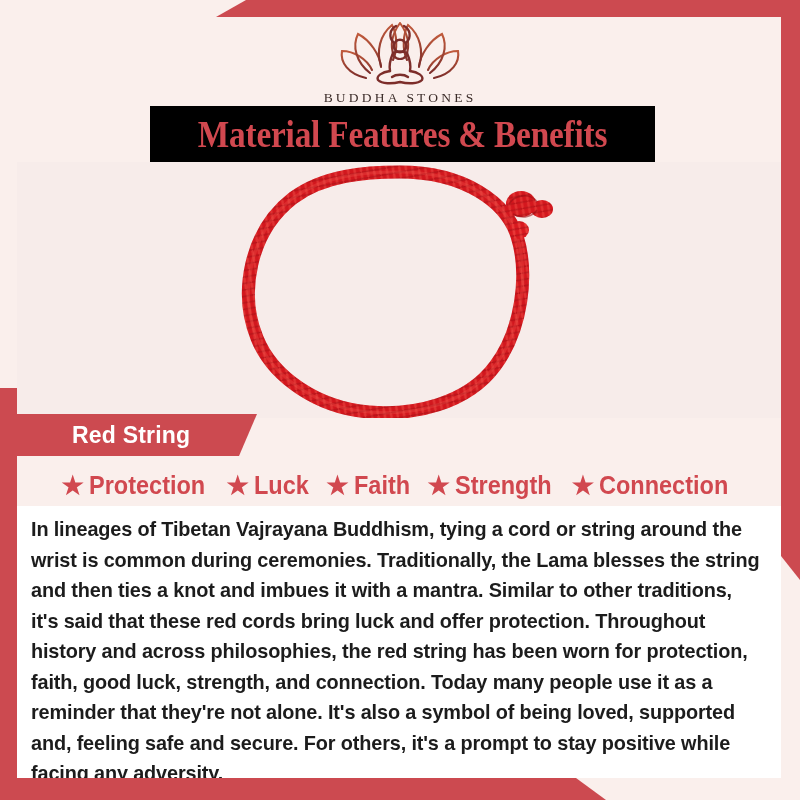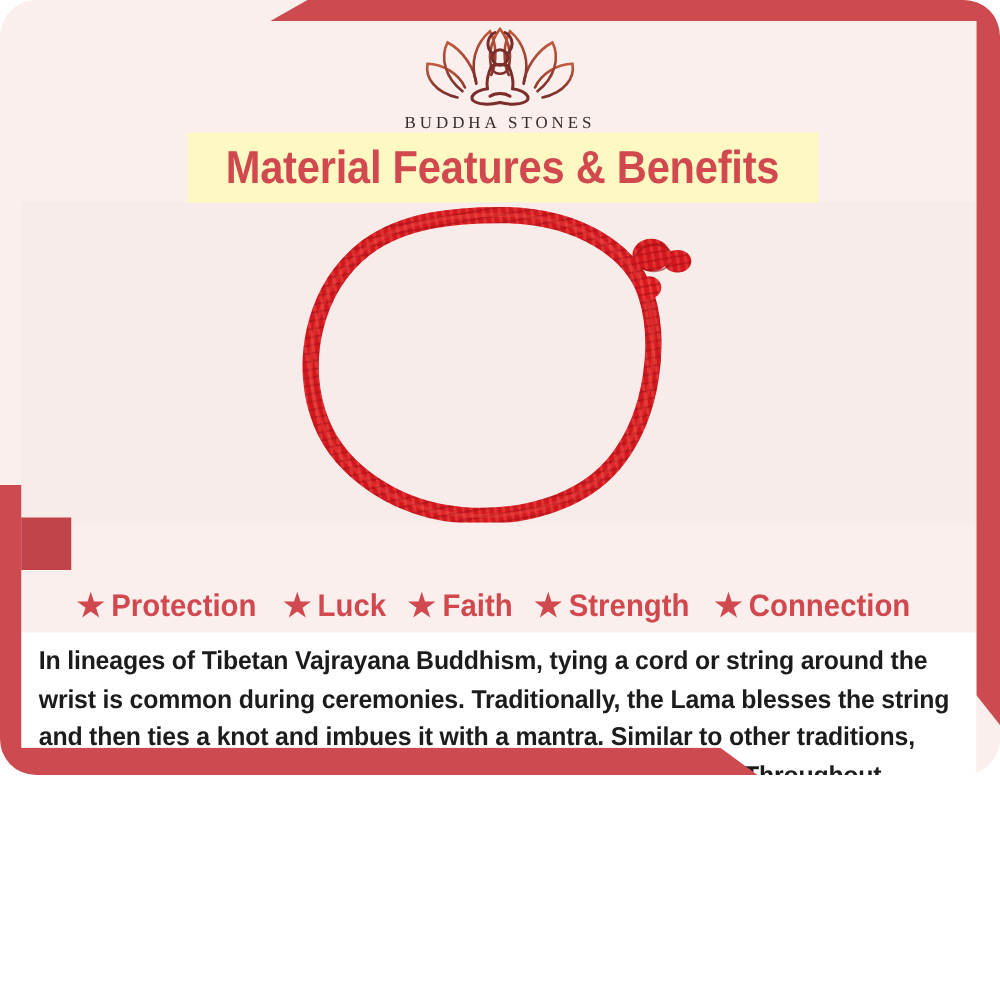--- a/index.html
+++ b/index.html
@@ -2,24 +2,23 @@
 <html><head>
 <meta charset="utf-8">
 <style>
   html,body{margin:0;padding:0;}
   body{
     width:800px;height:800px;overflow:hidden;
     font-family:"Liberation Sans", sans-serif;
     background:#ffffff;
   }
   #page{
-    position:relative;width:800px;height:620px;
+    position:relative;width:800px;height:800px;
     background:#faefec;
     overflow:hidden;
-    border-radius:29px;
   }
 
   
   .frame-top{
     position:absolute;top:0;left:0;width:800px;height:17px;
     background:#cc4a50;
     clip-path:polygon(216px 17px, 246px 0px, 800px 0px, 800px 17px);
     z-index:6;
   }
   .frame-right{
@@ -50,23 +49,24 @@
   .logo-word{
     margin-top:4px;
     font-family:"Liberation Serif", serif;
     font-size:13.5px;letter-spacing:3.2px;
     color:#3a2b28;font-weight:400;
   }
 
   
   .title-band{
     position:absolute;top:106px;left:150px;width:505px;height:56px;
-    background:#fef9c3;
+    background:#000000;
     display:flex;align-items:center;justify-content:center;
     z-index:4;
+    font-family:Liberation Serif, serif;
   }
   .title-text{
     font-size:37px;font-weight:700;
     color:#d1484f;
     letter-spacing:-0.2px;
     transform:scaleX(0.9);
     transform-origin:center;
     white-space:nowrap;
   }
 
@@ -240,20 +240,23 @@
         <ellipse cx="525" cy="47" rx="11" ry="9" fill="url(#braid)"></ellipse>
         <ellipse cx="525" cy="47" rx="11" ry="9" fill="#c4151c" opacity="0.22"></ellipse>
         <ellipse cx="502" cy="68" rx="10" ry="9" fill="url(#braid)"></ellipse>
         <path d="M492 42 C498 32 514 31 520 40" fill="none" stroke="#9e0f16" stroke-width="1.6" opacity="0.6"></path>
         <path d="M496 52 C506 58 516 54 520 48" fill="none" stroke="#9e0f16" stroke-width="1.6" opacity="0.6"></path>
       </g>
     </svg>
   </div>
 
   <div class="ribbon-strip"></div>
+  <div class="ribbon">
+    <span class="ribbon-text">Red String</span>
+  </div>
 
   <div class="features">
     <span class="feature">
       <span class="star">★</span>
       <span class="flabel">Protection</span>
     </span>
     <span class="feature">
       <span class="star">★</span>
       <span class="flabel">Luck</span>
     </span>

